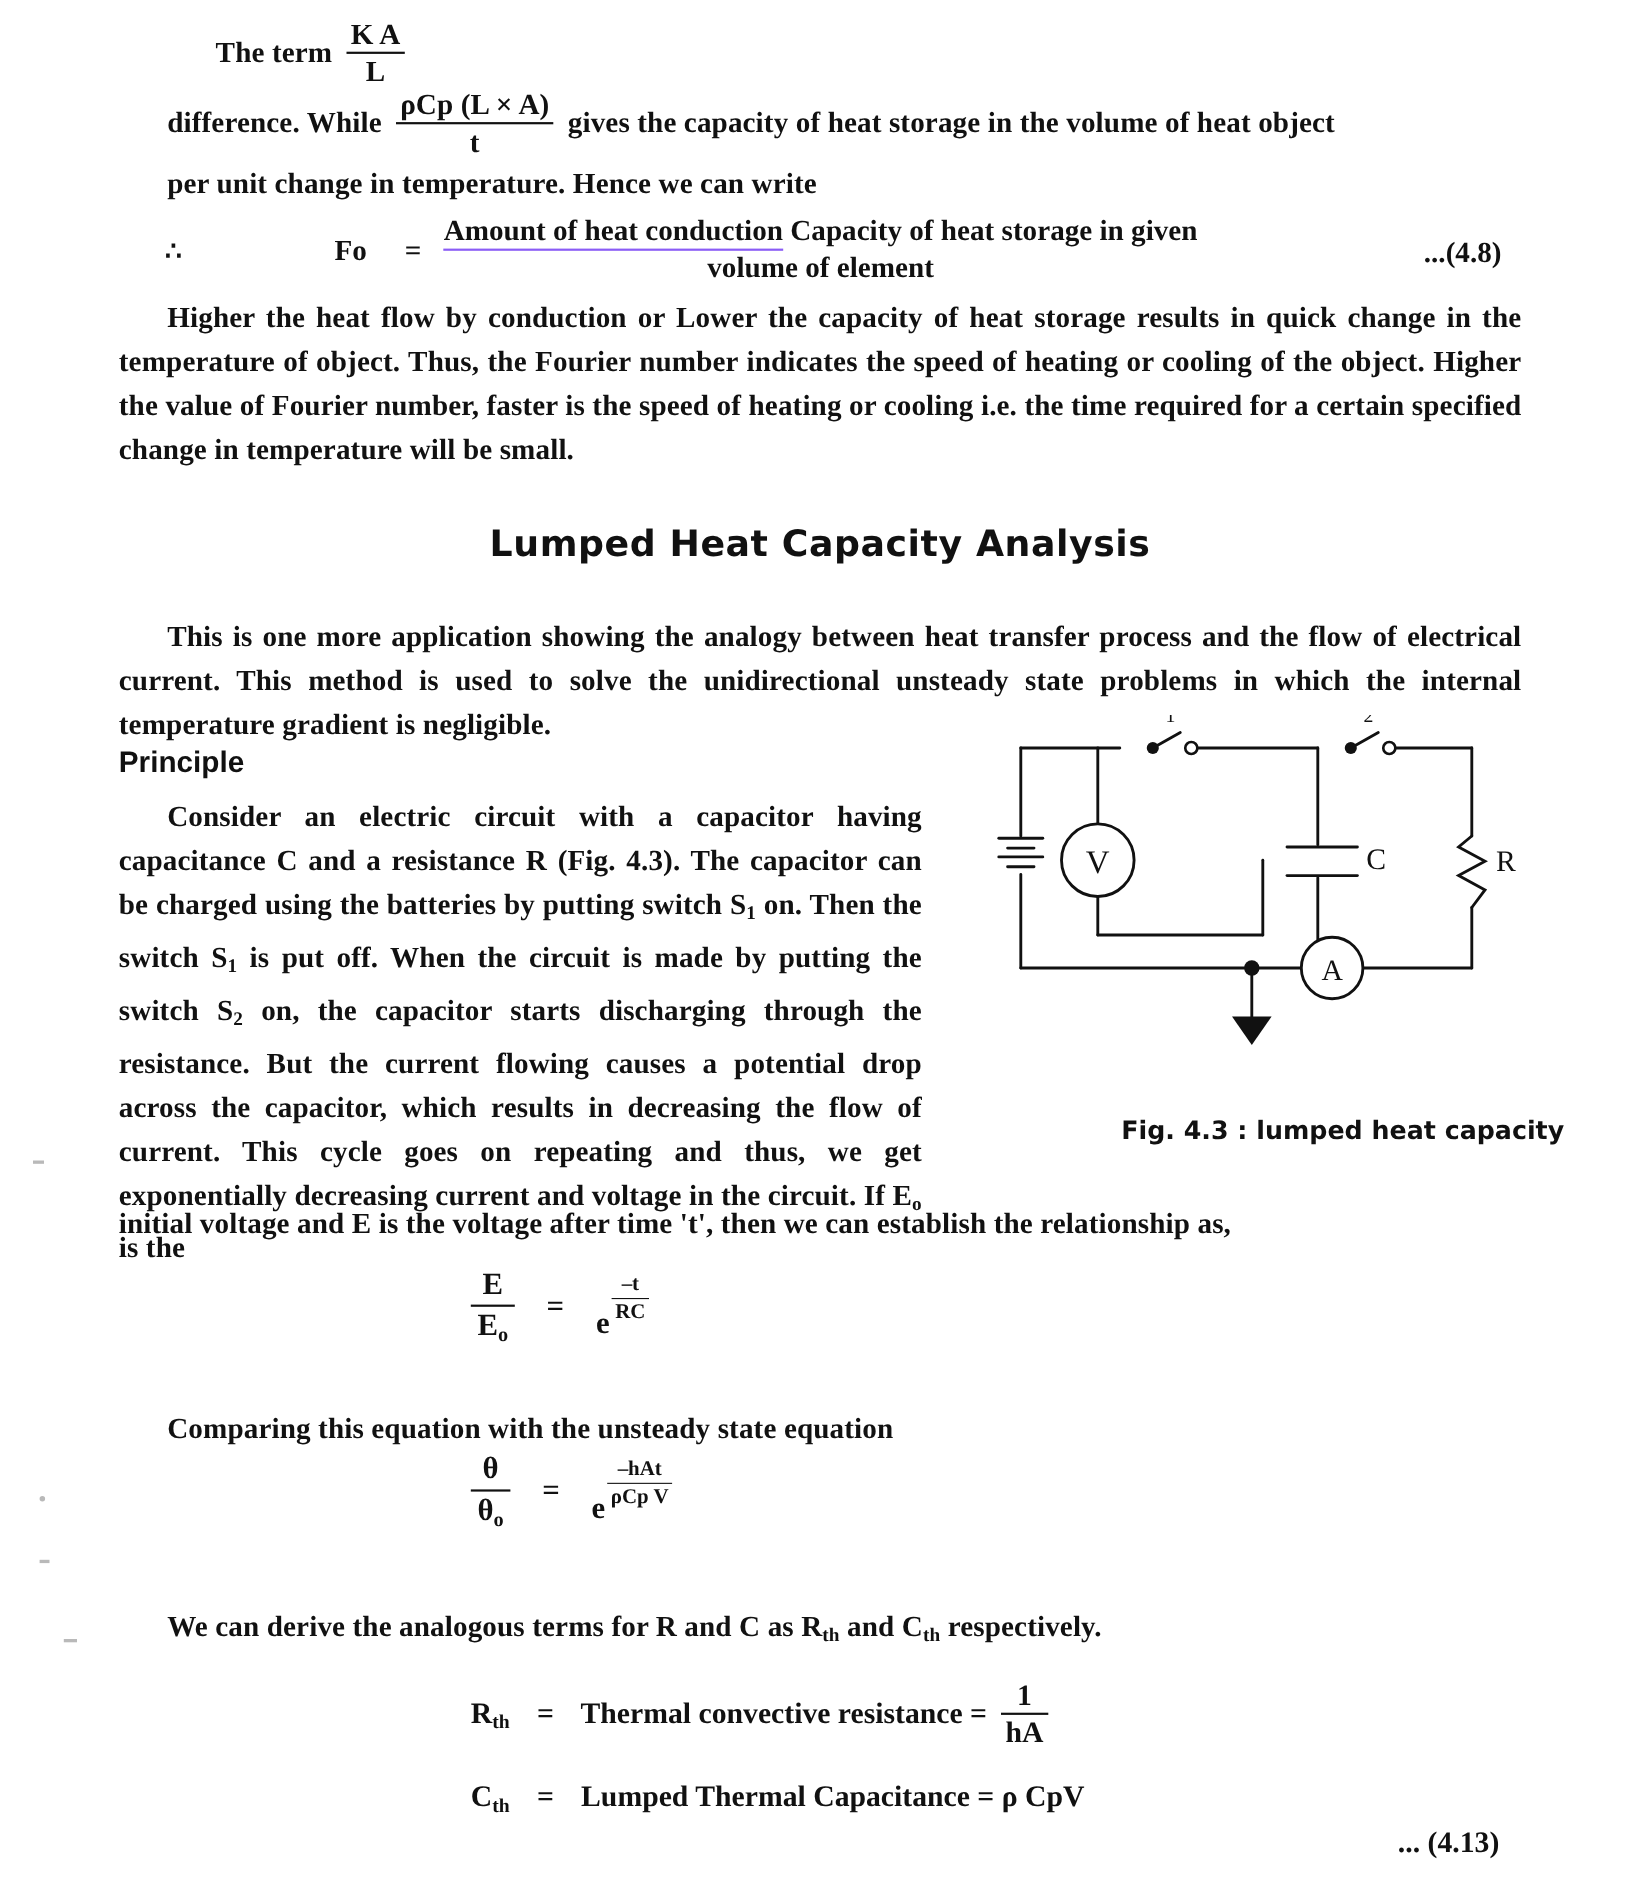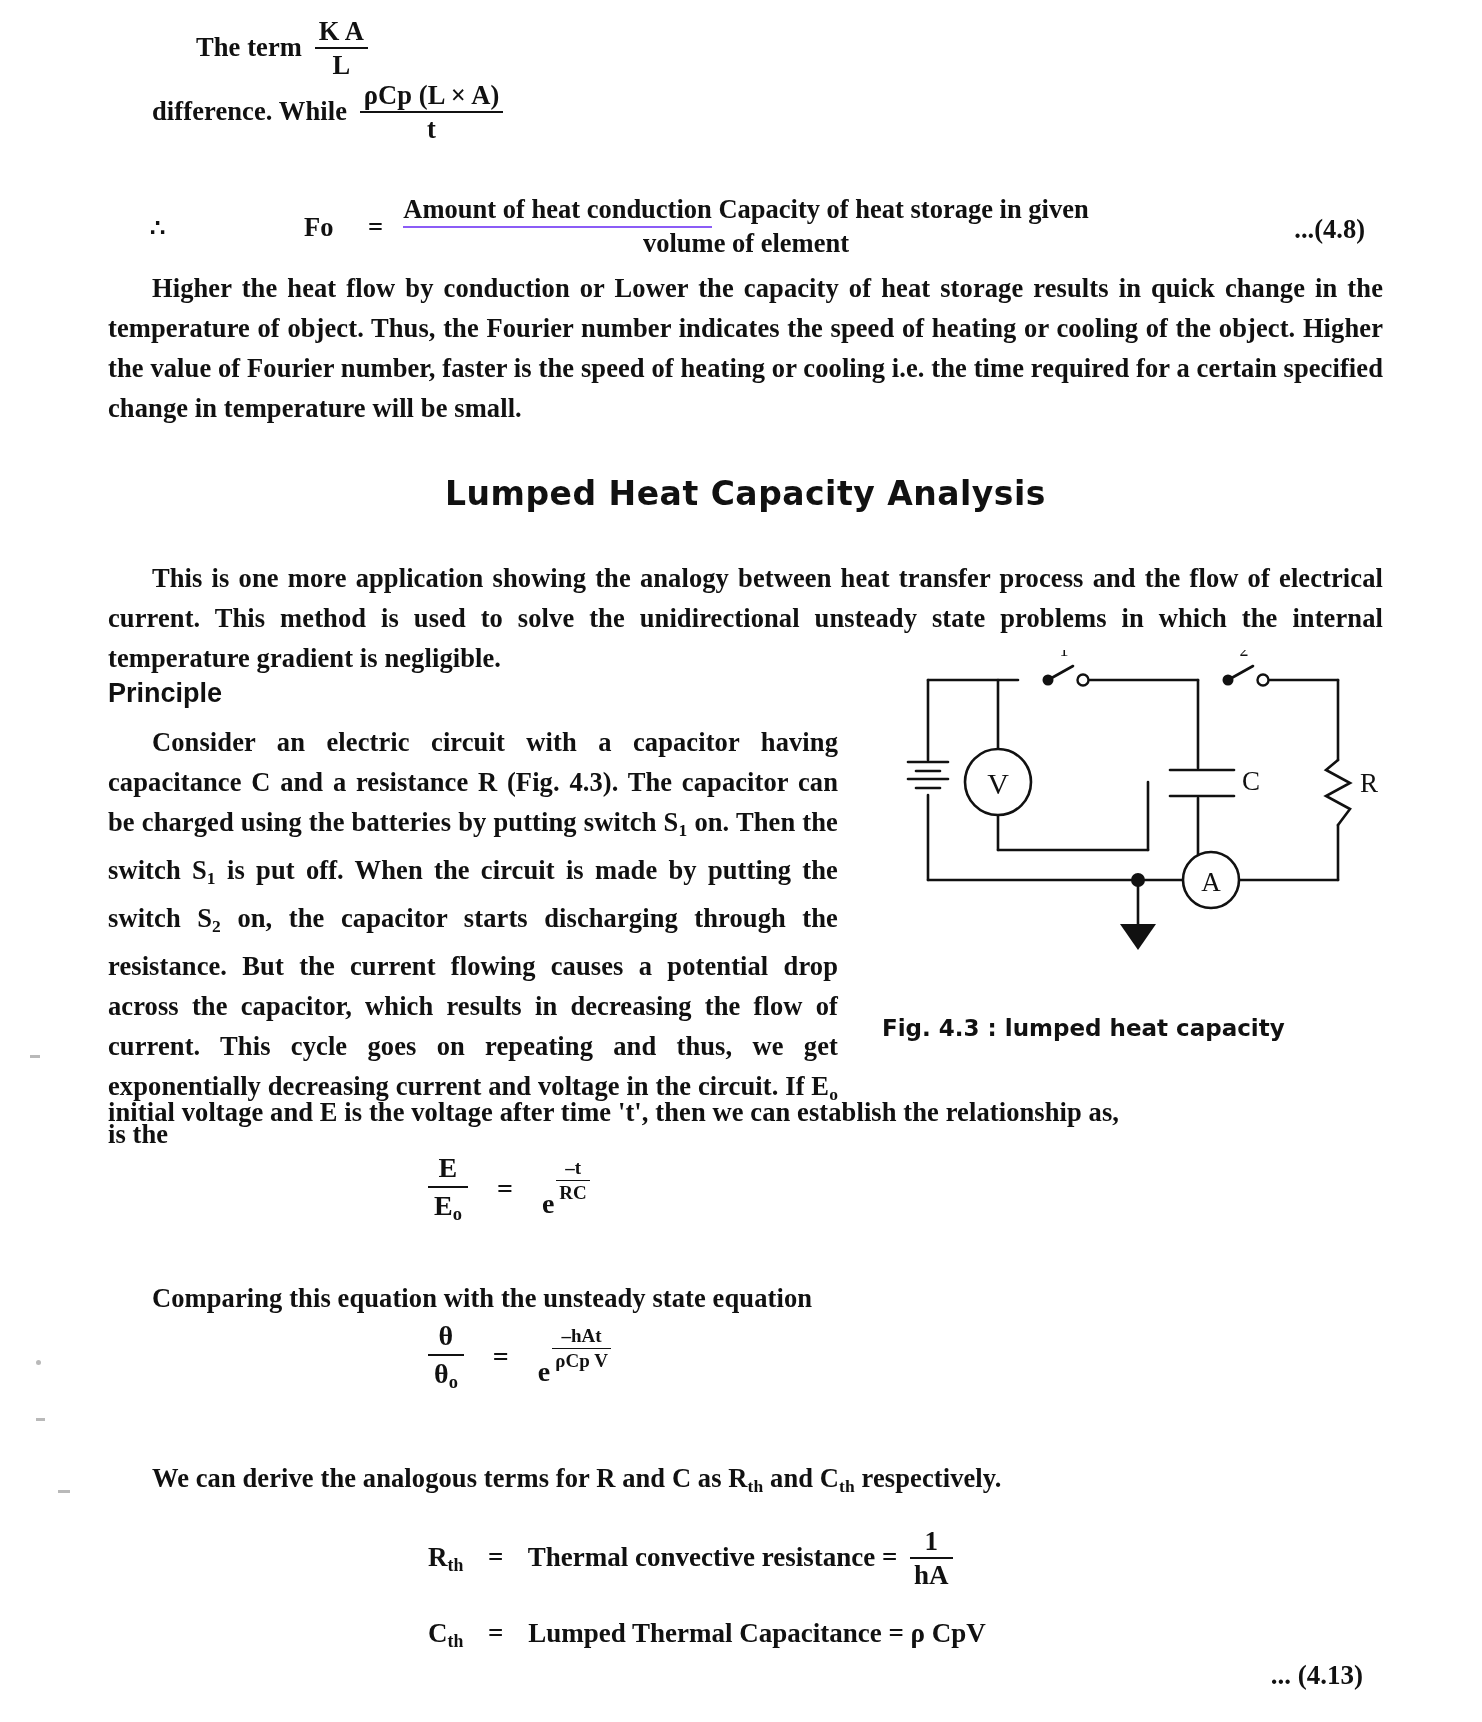--- a/index.html
+++ b/index.html
@@ -139,24 +139,24 @@
   .figure {
     position: absolute;
     left: 790px;
     top: 640px;
     width: 490px;
     height: 360px;
   }
   .figure svg { display: block; }
   .fig-caption {
     position: absolute;
-    left: 774px;
+    left: 824px;
     top: 1005px;
     width: 490px;
-    text-align: left;
+    text-align: right;
     font-family: "DejaVu Sans", sans-serif;
     font-weight: bold;
     font-size: 23px;
   }
 
   
   .eqE {
     position: absolute;
     left: 320px;
     top: 1142px;
@@ -238,21 +238,23 @@
         <span class="frac">
           <span class="num">K A</span>
           <span class="den">L</span>
         </span>
         <br>
         <span>difference. While</span>
         <span class="frac">
           <span class="num">ρCp (L × A)</span>
           <span class="den">t</span>
         </span>
+        <span>gives the capacity of heat storage in the volume of heat object</span>
         <br>
+        <span>per unit change in temperature. Hence we can write</span>
       </p>
     </div>
 
     <div class="eq48">
       <span class="therefore">∴</span>
       <span class="fo">Fo</span>
       <span class="eqsign">=</span>
       <span class="fracbig">
         <span class="num">Amount of heat conduction</span>
         <span class="den">Capacity of heat storage in given volume of element</span>

